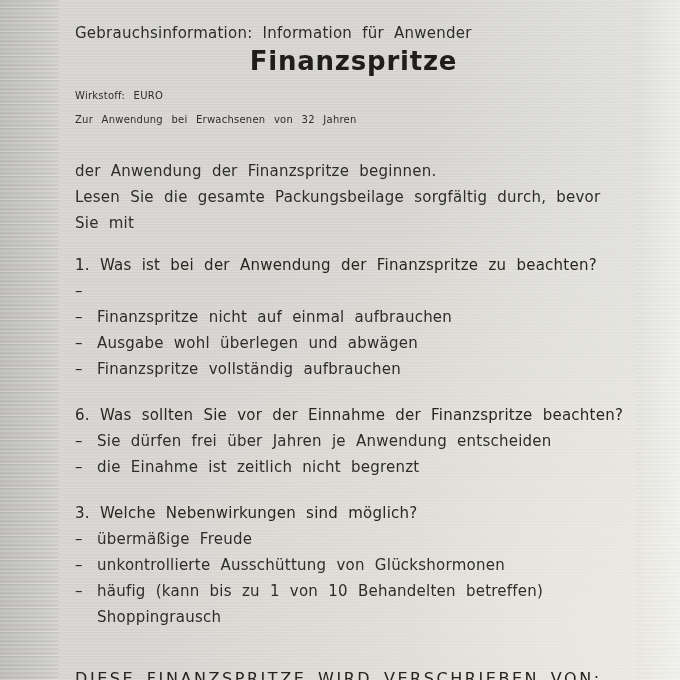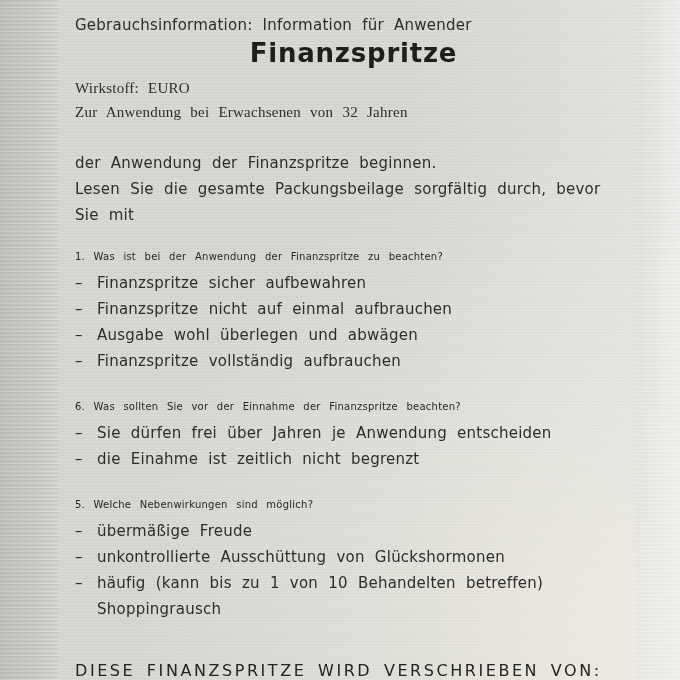--- a/index.html
+++ b/index.html
@@ -22,44 +22,44 @@
       repeating-linear-gradient(0deg, rgba(255,255,255,0.10) 0 1px, rgba(0,0,0,0.05) 2px 4px);
   }
   .edge-right {
     position: absolute; right: 0; top: 0; width: 44px; height: 680px;
     background-image:
       linear-gradient(270deg, rgba(255,255,255,0.38), rgba(255,255,255,0) 100%),
       repeating-linear-gradient(0deg, rgba(255,255,255,0.07) 0 1px, rgba(0,0,0,0.02) 2px 4px);
   }
   .sheet {
     position: absolute; inset: 0;
-    padding: 14px 48px 0 75px;
+    padding: 22px 48px 0 75px;
     box-sizing: border-box;
     word-spacing: 0.32em;
     letter-spacing: 0.015em;
   }
   .kicker {
     font-size: 15px; line-height: 22px;
   }
   .title {
     font-size: 26px; line-height: 34px;
     font-weight: bold; letter-spacing: 0.03em;
     color: #1f1e1b;
     text-align: center;
   }
   .meta {
-    font-size: 15px; line-height: 24px; font-family: Liberation Serif, serif;
+    font-size: 10px; line-height: 24px;
   }
   .meta.first { margin-top: 6px; }
   .intro {
     margin-top: 26px;
     font-size: 15px; line-height: 26px;
   }
   .section-heading {
-    font-size: 10px; line-height: 26px;
+    font-size: 15px; line-height: 26px;
     font-weight: 500;
     color: #28271f;
   }
   .s1 { margin-top: 16px; }
   .s2 { margin-top: 20px; }
   .s3 { margin-top: 20px; }
   .li {
     font-size: 15px; line-height: 26px;
     display: flex;
   }
@@ -89,21 +89,20 @@
 
   <div class="intro">
     <div>der Anwendung der Finanzspritze beginnen.</div>
     <div>Lesen Sie die gesamte Packungsbeilage sorgfältig durch, bevor Sie mit</div>
   </div>
 
   <div class="section s1">
     <div class="section-heading">1. Was ist bei der Anwendung der Finanzspritze zu beachten?</div>
     <div class="li">
       <span class="dash">–</span>
-      <span>Finanzspritze sicher aufbewahren</span>
     </div>
     <div class="li">
       <span class="dash">–</span>
       <span>Finanzspritze nicht auf einmal aufbrauchen</span>
     </div>
     <div class="li">
       <span class="dash">–</span>
       <span>Ausgabe wohl überlegen und abwägen</span>
     </div>
     <div class="li">
@@ -118,21 +117,21 @@
       <span class="dash">–</span>
       <span>Sie dürfen frei über Jahren je Anwendung entscheiden</span>
     </div>
     <div class="li">
       <span class="dash">–</span>
       <span>die Einahme ist zeitlich nicht begrenzt</span>
     </div>
   </div>
 
   <div class="section s3">
-    <div class="section-heading">5. Welche Nebenwirkungen sind möglich?</div>
+    <div class="section-heading">3. Welche Nebenwirkungen sind möglich?</div>
     <div class="li">
       <span class="dash">–</span>
       <span>übermäßige Freude</span>
     </div>
     <div class="li">
       <span class="dash">–</span>
       <span>unkontrollierte Ausschüttung von Glückshormonen</span>
     </div>
     <div class="li">
       <span class="dash">–</span>

